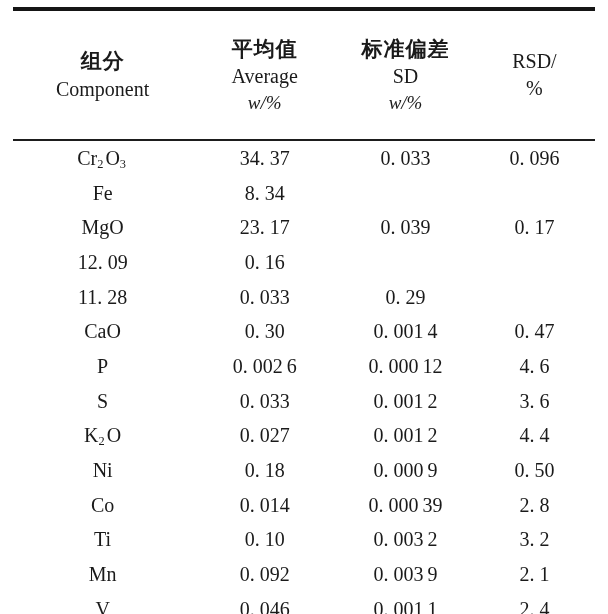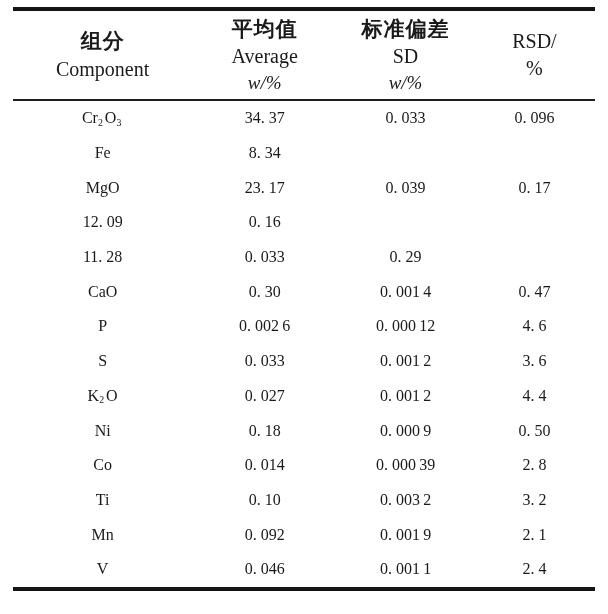--- a/index.html
+++ b/index.html
@@ -16,41 +16,41 @@
     width: 582px;
   }
   .rule { width: 100%; }
   .rule.thick { height: 4px; background: #151515; }
   .rule.thin  { height: 2px; background: #1d1d1d; }
 
   .grid {
     display: grid;
     grid-template-columns: 30.8% 24.9% 23.5% 20.8%;
   }
-  .header-row { height: 88px; align-items: center; }
+  .header-row { height: 128px; align-items: center; }
   .hcell {
     display: flex; flex-direction: column;
     align-items: center; justify-content: center;
     text-align: center;
     line-height: 1.35;
   }
   .zh {
     font-weight: 700;
     font-size: 21px;
     letter-spacing: 1px;
     font-family: "Liberation Sans", "DejaVu Sans", "Liberation Serif", sans-serif;
   }
   .en { font-size: 20px; }
   .unit { font-size: 19px; font-style: italic; }
 
   .body-rows { display: block; }
   .data-row { height: 34.7px; align-items: center; }
   .cell {
     text-align: center;
-    font-size: 16px;
+    font-size: 20px;
     white-space: nowrap;
     overflow: visible;
   }
   sub {
     font-size: 0.62em;
     vertical-align: -0.25em;
     margin-right: 2px;
     line-height: 0;
   }
 </style>
@@ -160,21 +160,21 @@
   <div class="grid data-row">
     <div class="cell">Ti</div>
     <div class="cell">0. 10</div>
     <div class="cell">0. 003 2</div>
     <div class="cell">3. 2</div>
   </div>
 
   <div class="grid data-row">
     <div class="cell">Mn</div>
     <div class="cell">0. 092</div>
-    <div class="cell">0. 001 9</div>
+    <div class="cell">0. 003 9</div>
     <div class="cell">2. 1</div>
   </div>
 
   <div class="grid data-row">
     <div class="cell">V</div>
     <div class="cell">0. 046</div>
     <div class="cell">0. 001 1</div>
     <div class="cell">2. 4</div>
   </div>
 </div>

